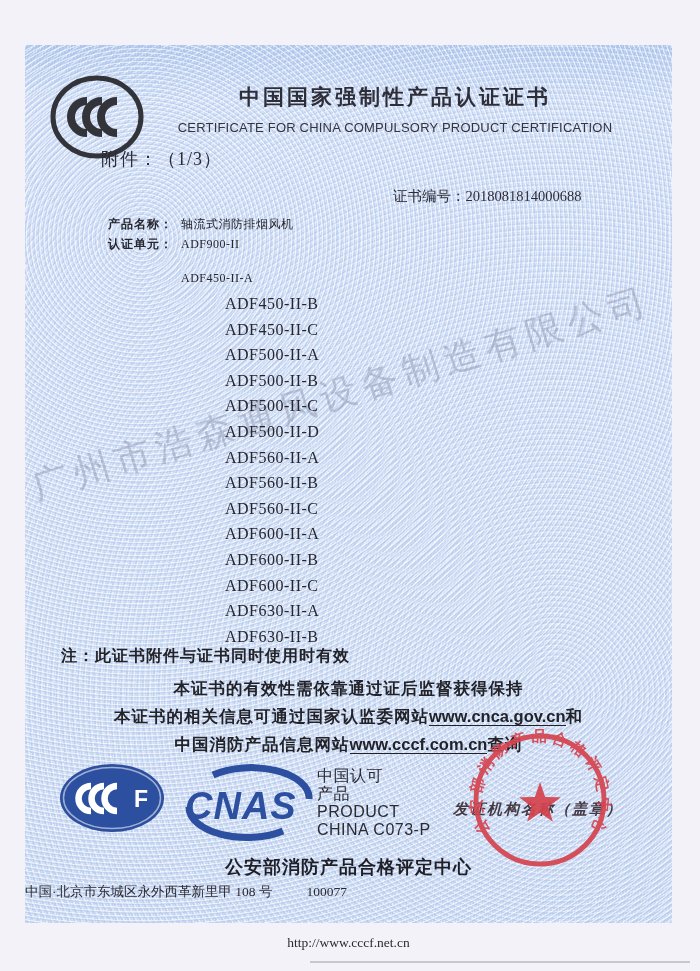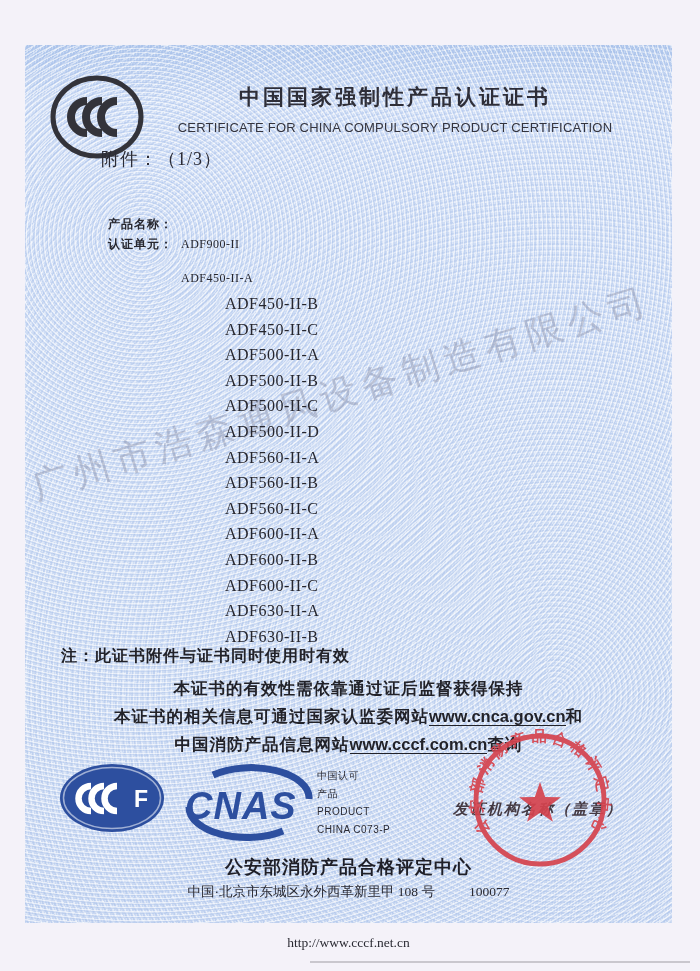--- a/index.html
+++ b/index.html
@@ -54,32 +54,32 @@
   .statement{position:absolute;left:0;width:647px;text-align:center;
     font-size:16.5px;font-weight:bold;color:#222229;letter-spacing:1px;}
   .st1{top:633px;}
   .st2{top:661px;}
   .st3{top:689px;}
   .link-underline{border-bottom:1.5px solid #222229;font-family:"Liberation Sans",sans-serif;letter-spacing:0;}
 
   
   .cccf-logo{position:absolute;left:33px;top:716px;}
   .cnas-logo{position:absolute;left:156px;top:714px;}
-  .acc-text{position:absolute;left:292px;top:722px;font-size:10px;line-height:18px;color:#2a2a33;letter-spacing:.5px;}
+  .acc-text{position:absolute;left:292px;top:722px;font-size:16px;line-height:18px;color:#2a2a33;letter-spacing:.5px;}
 
   
   .stamp{position:absolute;left:440px;top:680px;opacity:.92;}
   .issuer-caption{position:absolute;left:428px;top:755px;
     font-family:"Liberation Serif","DejaVu Serif",serif;font-style:italic;
     font-size:15px;font-weight:bold;color:#453a43;letter-spacing:2px;}
 
   
   .footer-org{position:absolute;left:0;top:810px;width:647px;text-align:center;
     font-family:"Liberation Serif","DejaVu Serif",serif;font-size:18px;font-weight:bold;color:#1f1f28;letter-spacing:1px;}
-  .footer-addr{position:absolute;left:0;top:838px;width:647px;text-align:center;
+  .footer-addr{position:absolute;left:0;top:838px;width:647px;text-align:left;
     font-family:"Liberation Serif","DejaVu Serif",serif;font-size:13.5px;color:#2a2a33;}
   .footer-addr .postcode{margin-left:34px;}
   .footer-url{position:absolute;left:0;top:858px;width:647px;text-align:center;
     font-family:"Liberation Serif","DejaVu Serif",serif;font-size:13.5px;color:#2a2a33;margin-top:32px;}
 
   
   .serial{position:absolute;left:34px;top:979px;white-space:nowrap;}
   .serial-prefix{font-family:"Liberation Serif","DejaVu Serif",serif;font-size:18px;color:#a03038;margin-right:10px;}
   .serial-number{font-family:"DejaVu Sans Mono","Liberation Mono",monospace;font-size:22px;font-weight:bold;
     color:#e03a28;letter-spacing:2px;}
@@ -102,23 +102,27 @@
       <path d="M 70 30 A 15.5 15.5 0 1 0 70 62" fill="none" stroke="#33333a" stroke-width="8"></path>
     </svg>
 
     <div class="title-block">
       <div class="title-cn">中国国家强制性产品认证证书</div>
       <div class="title-en">CERTIFICATE FOR CHINA COMPULSORY PRODUCT CERTIFICATION</div>
     </div>
 
     <div class="attachment">附件：（1/3）</div>
 
+    <div class="cert-no">
+      <span>证书编号：</span><span>2018081814000688</span>
+    </div>
 
     <div class="field-row row-product">
       <span class="field-label">产品名称：</span>
+      <span class="field-value">轴流式消防排烟风机</span>
     </div>
     <div class="field-row row-unit">
       <span class="field-label">认证单元：</span>
       <span class="field-value">ADF900-II</span>
     </div>
     <div class="field-row row-includes">
       <span class="field-value">ADF450-II-A</span>
     </div>
 
     <div class="model-list">

